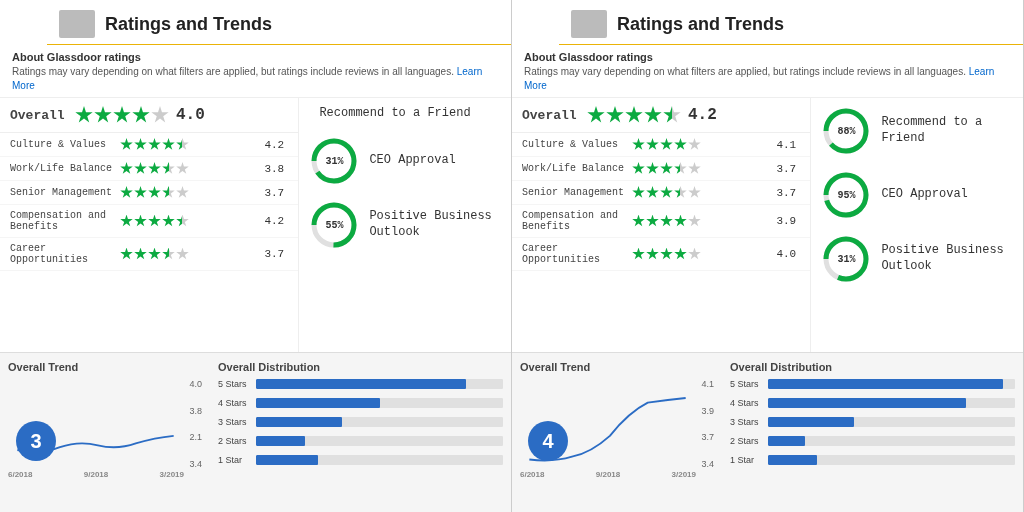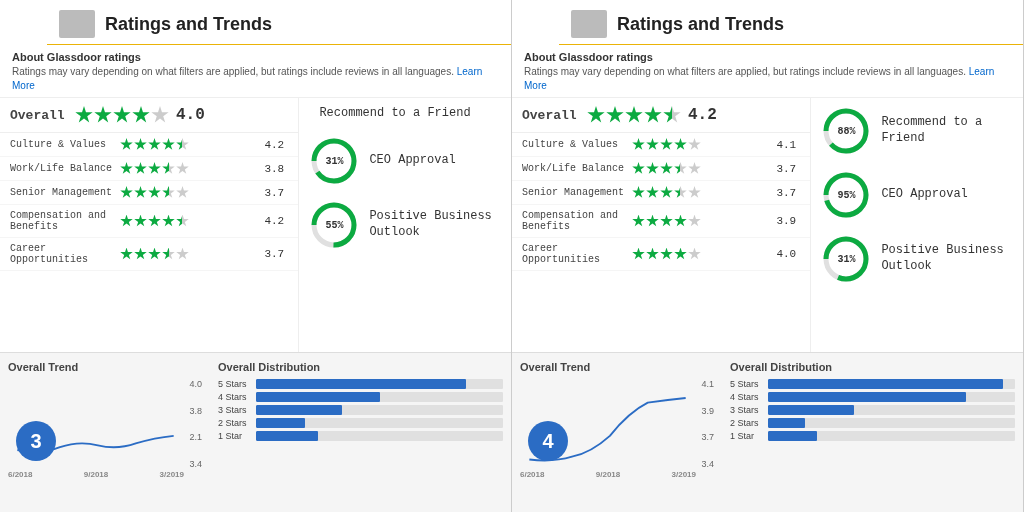--- a/index.html
+++ b/index.html
@@ -177,21 +177,21 @@
       justify-content: space-between;
       font-size: 8px;
       color: #888;
       margin-top: 2px;
       padding-right: 20px;
       font-weight: bold;
     }
     .dist-row {
       display: flex;
       align-items: center;
-      margin-bottom: 3px;
+      margin-bottom: 9px;
     }
     .dist-label {
       font-size: 9px;
       color: #444;
       width: 38px;
       flex-shrink: 0;
     }
     .dist-bar-wrap {
       flex: 1;
       height: 10px;

